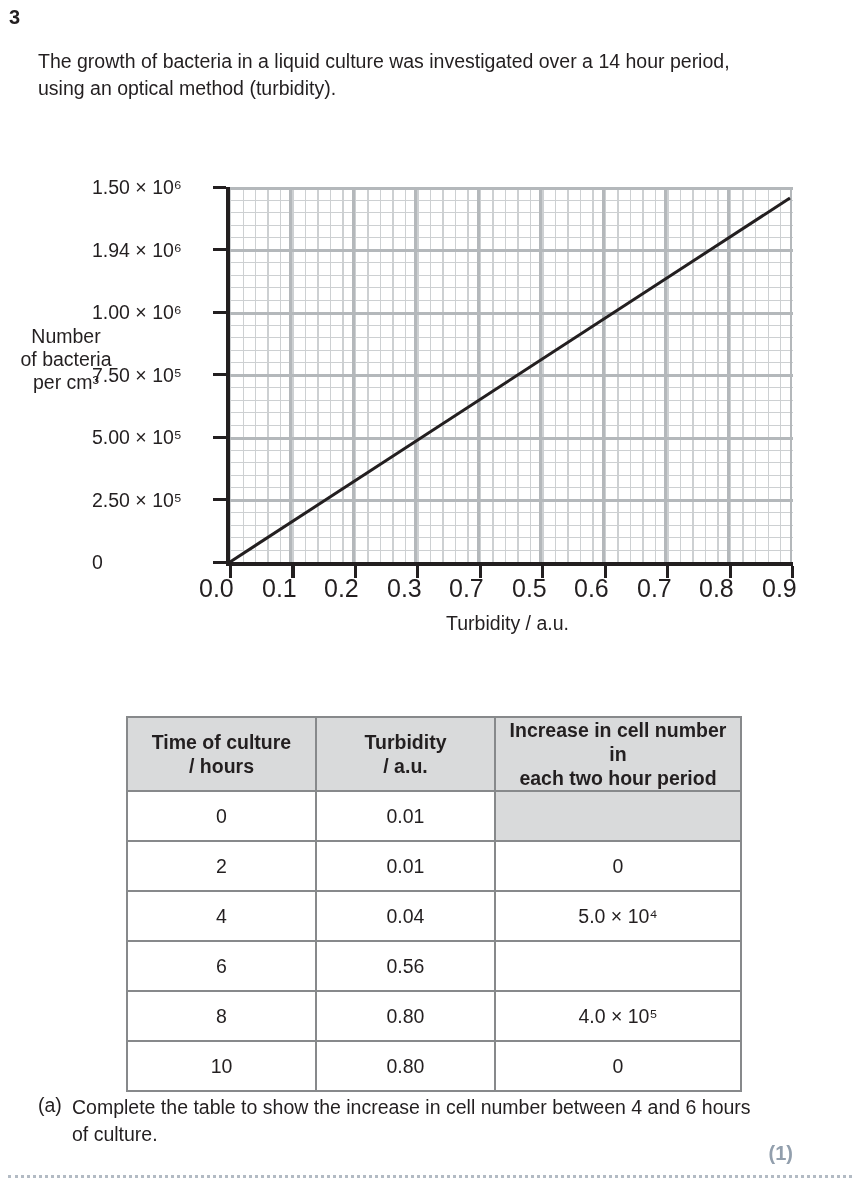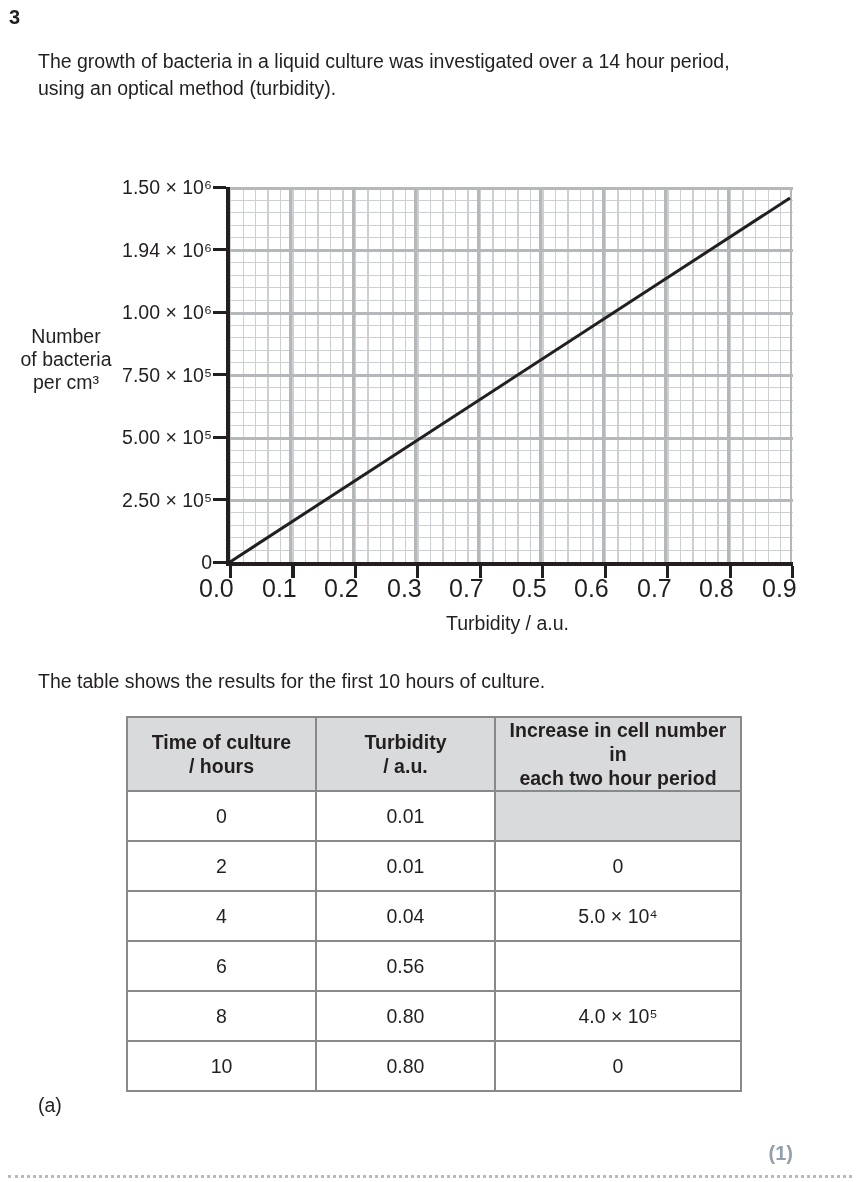--- a/index.html
+++ b/index.html
@@ -8,21 +8,21 @@
 
   .qnum{position:absolute;left:9px;top:6px;font-size:20px;font-weight:bold;}
   .para{position:absolute;left:38px;font-size:19.5px;line-height:27px;white-space:pre-line;}
   .p1{top:6px;margin-top:42px;}
   .p2{top:71px;}
   .p3{top:134px;}
 
   
   .y-axis-title{position:absolute;left:14px;top:325px;width:104px;text-align:center;
                 font-size:19.5px;line-height:23px;white-space:pre-line;}
-  .ylab{position:absolute;left:92px;width:120px;text-align:right;font-size:19.5px;line-height:26px;}
+  .ylab{position:absolute;left:92px;width:120px;text-align:left;font-size:19.5px;line-height:26px;}
   .ytick-marks{position:absolute;left:213px;top:185.5px;width:13px;height:379px;
                background:repeating-linear-gradient(to bottom,#231f20 0 3px,transparent 3px 62.5px);}
   .plot{position:absolute;left:226px;top:187px;width:563px;height:375px;
         border-left:4px solid #231f20;border-bottom:4px solid #231f20;
         background-image:
           repeating-linear-gradient(to right,transparent 0 59.5px,#b4b8bb 59.5px 62.5px),
           repeating-linear-gradient(to bottom,#b4b8bb 0 3px,transparent 3px 62.5px),
           repeating-linear-gradient(to right,#cdd0d2 0 1px,transparent 1px 12.5px),
           repeating-linear-gradient(to bottom,#cdd0d2 0 1px,transparent 1px 12.5px);}
   .plot svg{position:absolute;left:0;top:0;}
@@ -85,21 +85,20 @@
     <span class="xlab" style="left:449px">0.7</span>
     <span class="xlab" style="left:512px">0.5</span>
     <span class="xlab" style="left:574px">0.6</span>
     <span class="xlab" style="left:637px">0.7</span>
     <span class="xlab" style="left:699px">0.8</span>
     <span class="xlab" style="left:762px">0.9</span>
 
     <div class="x-axis-title">Turbidity / a.u.</div>
   </div>
 
-  <div class="para tbl-intro">The table shows the results for the first 10 hours of culture.</div>
 
   <table class="results">
     <colgroup>
         <col style="width:189px">
         <col style="width:179px">
         <col style="width:246px">
       </colgroup>
     <thead>
       <tr>
         <th>Time of culture
@@ -138,16 +137,18 @@
       </tr>
       <tr>
         <td>10</td>
         <td>0.80</td>
         <td>0</td>
       </tr>
     </tbody>
   </table>
 
   <div class="qa-label">(a)</div>
+  <div class="qa-text">Complete the table to show the increase in cell number between 4 and 6 hours
+of culture.</div>
   <div class="mark">(1)</div>
   <div class="dotted-line"></div>
 
 </div>
 
 </body></html>

